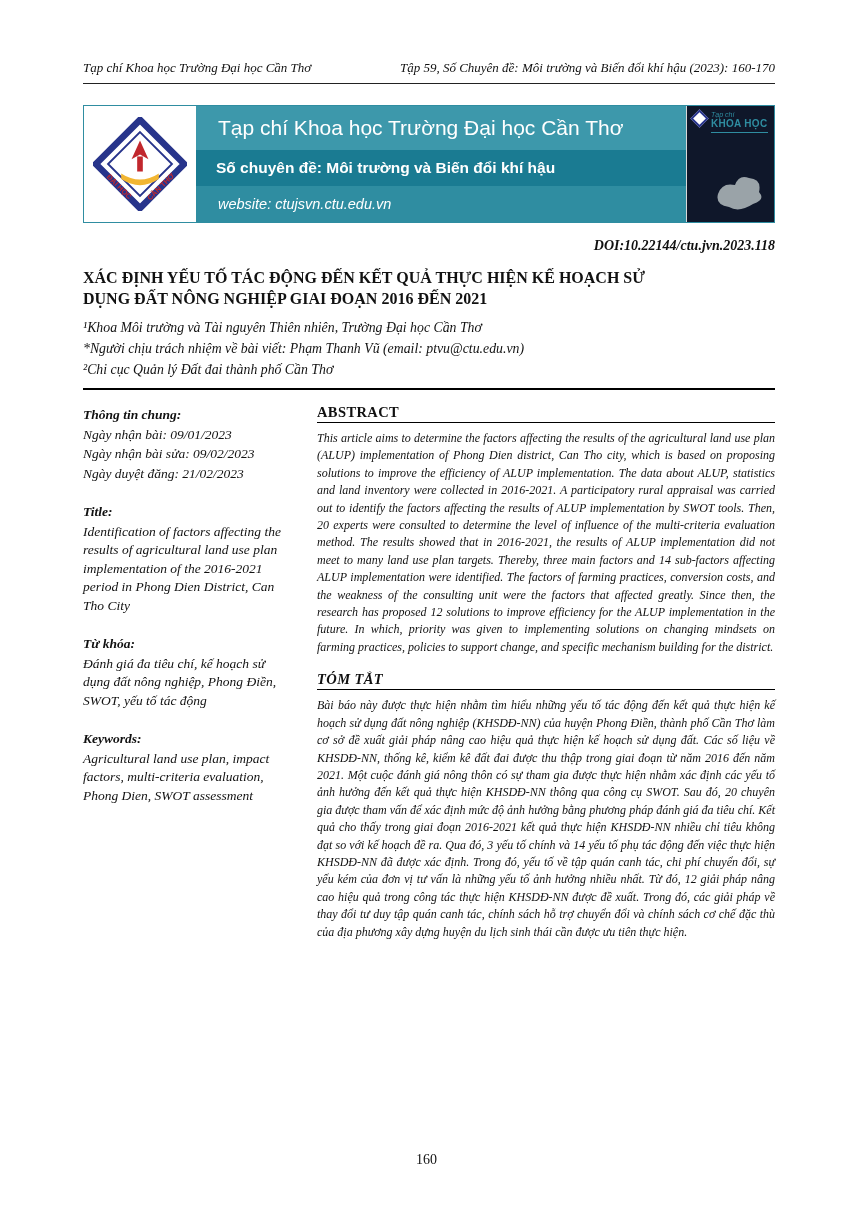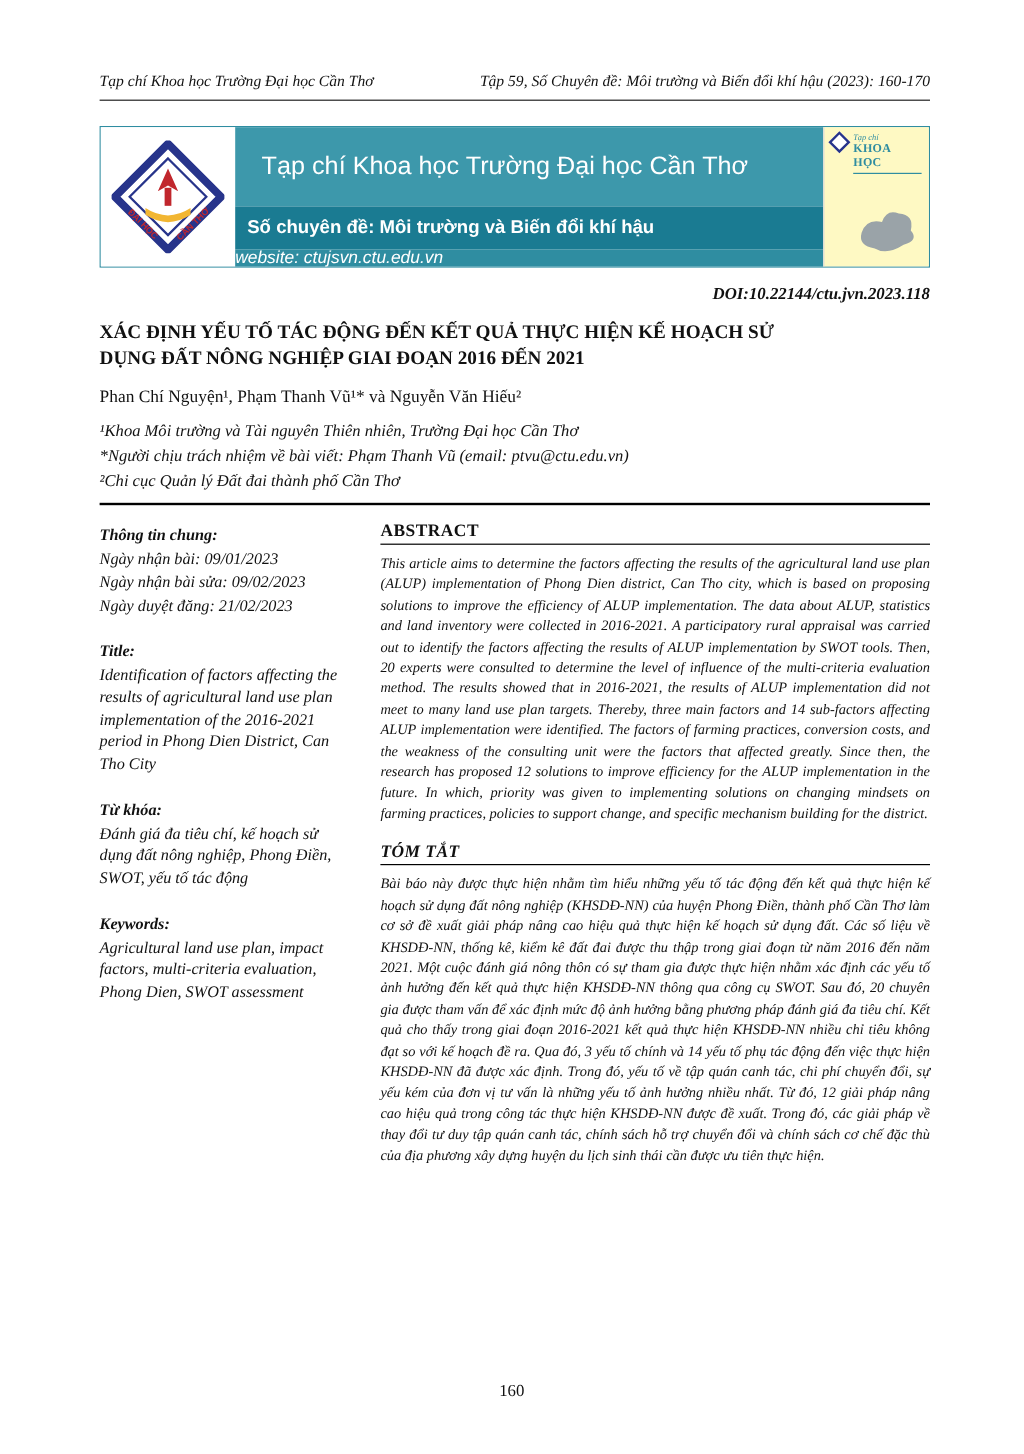--- a/index.html
+++ b/index.html
@@ -19,24 +19,24 @@
   }
 
   
   .banner {
     margin-top:21px; display:flex; height:118px;
     border:1px solid var(--banner-site,#2f8da1); box-sizing:border-box;
   }
   .logo-box { width:112px; background:#fff; display:flex; align-items:center; justify-content:center; }
   .banner-mid { flex:1; display:flex; flex-direction:column; font-family:"Liberation Sans","DejaVu Sans",sans-serif; color:#fff; }
   .banner-title { flex:1; background:var(--banner-main,#3d98ab); display:flex; align-items:center; padding-left:22px; font-size:21px; }
-  .banner-issue { height:36px; background:var(--banner-dark,#1a7b92); display:flex; align-items:center; padding-left:10px; font-size:15.5px; font-weight:bold; }
-  .banner-site  { height:14px; background:var(--banner-site,#2f8da1); display:flex; align-items:center; font-size:14.5px; font-style:italic; }
-  .cover-box { width:88px; background:#fef9c3; border-left:1px solid #d8d8d8; position:relative; padding:5px 6px; box-sizing:border-box;
-               font-family:Liberation Serif, serif; }
+  .banner-issue { height:36px; background:var(--banner-dark,#1a7b92); display:flex; align-items:center; padding-left:20px; font-size:15.5px; font-weight:bold; }
+  .banner-site  { height:36px; background:var(--banner-site,#2f8da1); display:flex; align-items:center; padding-left:22px; font-size:14.5px; font-style:italic; }
+  .cover-box { width:88px; background:#0f172a; border-left:1px solid #d8d8d8; position:relative; padding:5px 6px; box-sizing:border-box;
+               font-family:Liberation Sans, sans-serif; }
   .cover-diamond { position:absolute; top:6px; left:6px; width:9px; height:9px; border:2px solid var(--logo-blue,#27348b); transform:rotate(45deg); background:#fff; }
   .cover-t1 { margin-left:18px; font-size:7px; color:var(--cover-teal,#2f8da1); font-style:italic; }
   .cover-t2 { margin-left:18px; font-size:10px; font-weight:bold; color:var(--cover-teal,#2f8da1); letter-spacing:0.3px; }
   .cover-rule { margin:3px 0 2px 18px; border-top:1.5px solid var(--cover-teal,#2f8da1); }
   .cover-map { position:absolute; right:4px; bottom:6px; }
 
   
   .doi { margin-top:15px; text-align:right; font-style:italic; font-weight:bold; font-size:14px; }
   .title { margin-top:13px; font-weight:bold; font-size:16px; line-height:21px; }
   .authors { margin-top:14px; font-size:14.5px; }
@@ -98,21 +98,20 @@
       </div>
     </div>
 
     <div class="doi">DOI:10.22144/ctu.jvn.2023.118</div>
 
     <div class="title">
       <div>XÁC ĐỊNH YẾU TỐ TÁC ĐỘNG ĐẾN KẾT QUẢ THỰC HIỆN KẾ HOẠCH SỬ</div>
       <div>DỤNG ĐẤT NÔNG NGHIỆP GIAI ĐOẠN 2016 ĐẾN 2021</div>
     </div>
 
-    <div class="authors">Phan Chí Nguyện¹, Phạm Thanh Vũ¹* và Nguyễn Văn Hiếu²</div>
 
     <div class="affiliations">
       <div>¹Khoa Môi trường và Tài nguyên Thiên nhiên, Trường Đại học Cần Thơ</div>
       <div>*Người chịu trách nhiệm về bài viết: Phạm Thanh Vũ (email: ptvu@ctu.edu.vn)</div>
       <div>²Chi cục Quản lý Đất đai thành phố Cần Thơ</div>
     </div>
 
     <div class="thick-rule"></div>
 
     <div class="columns">

